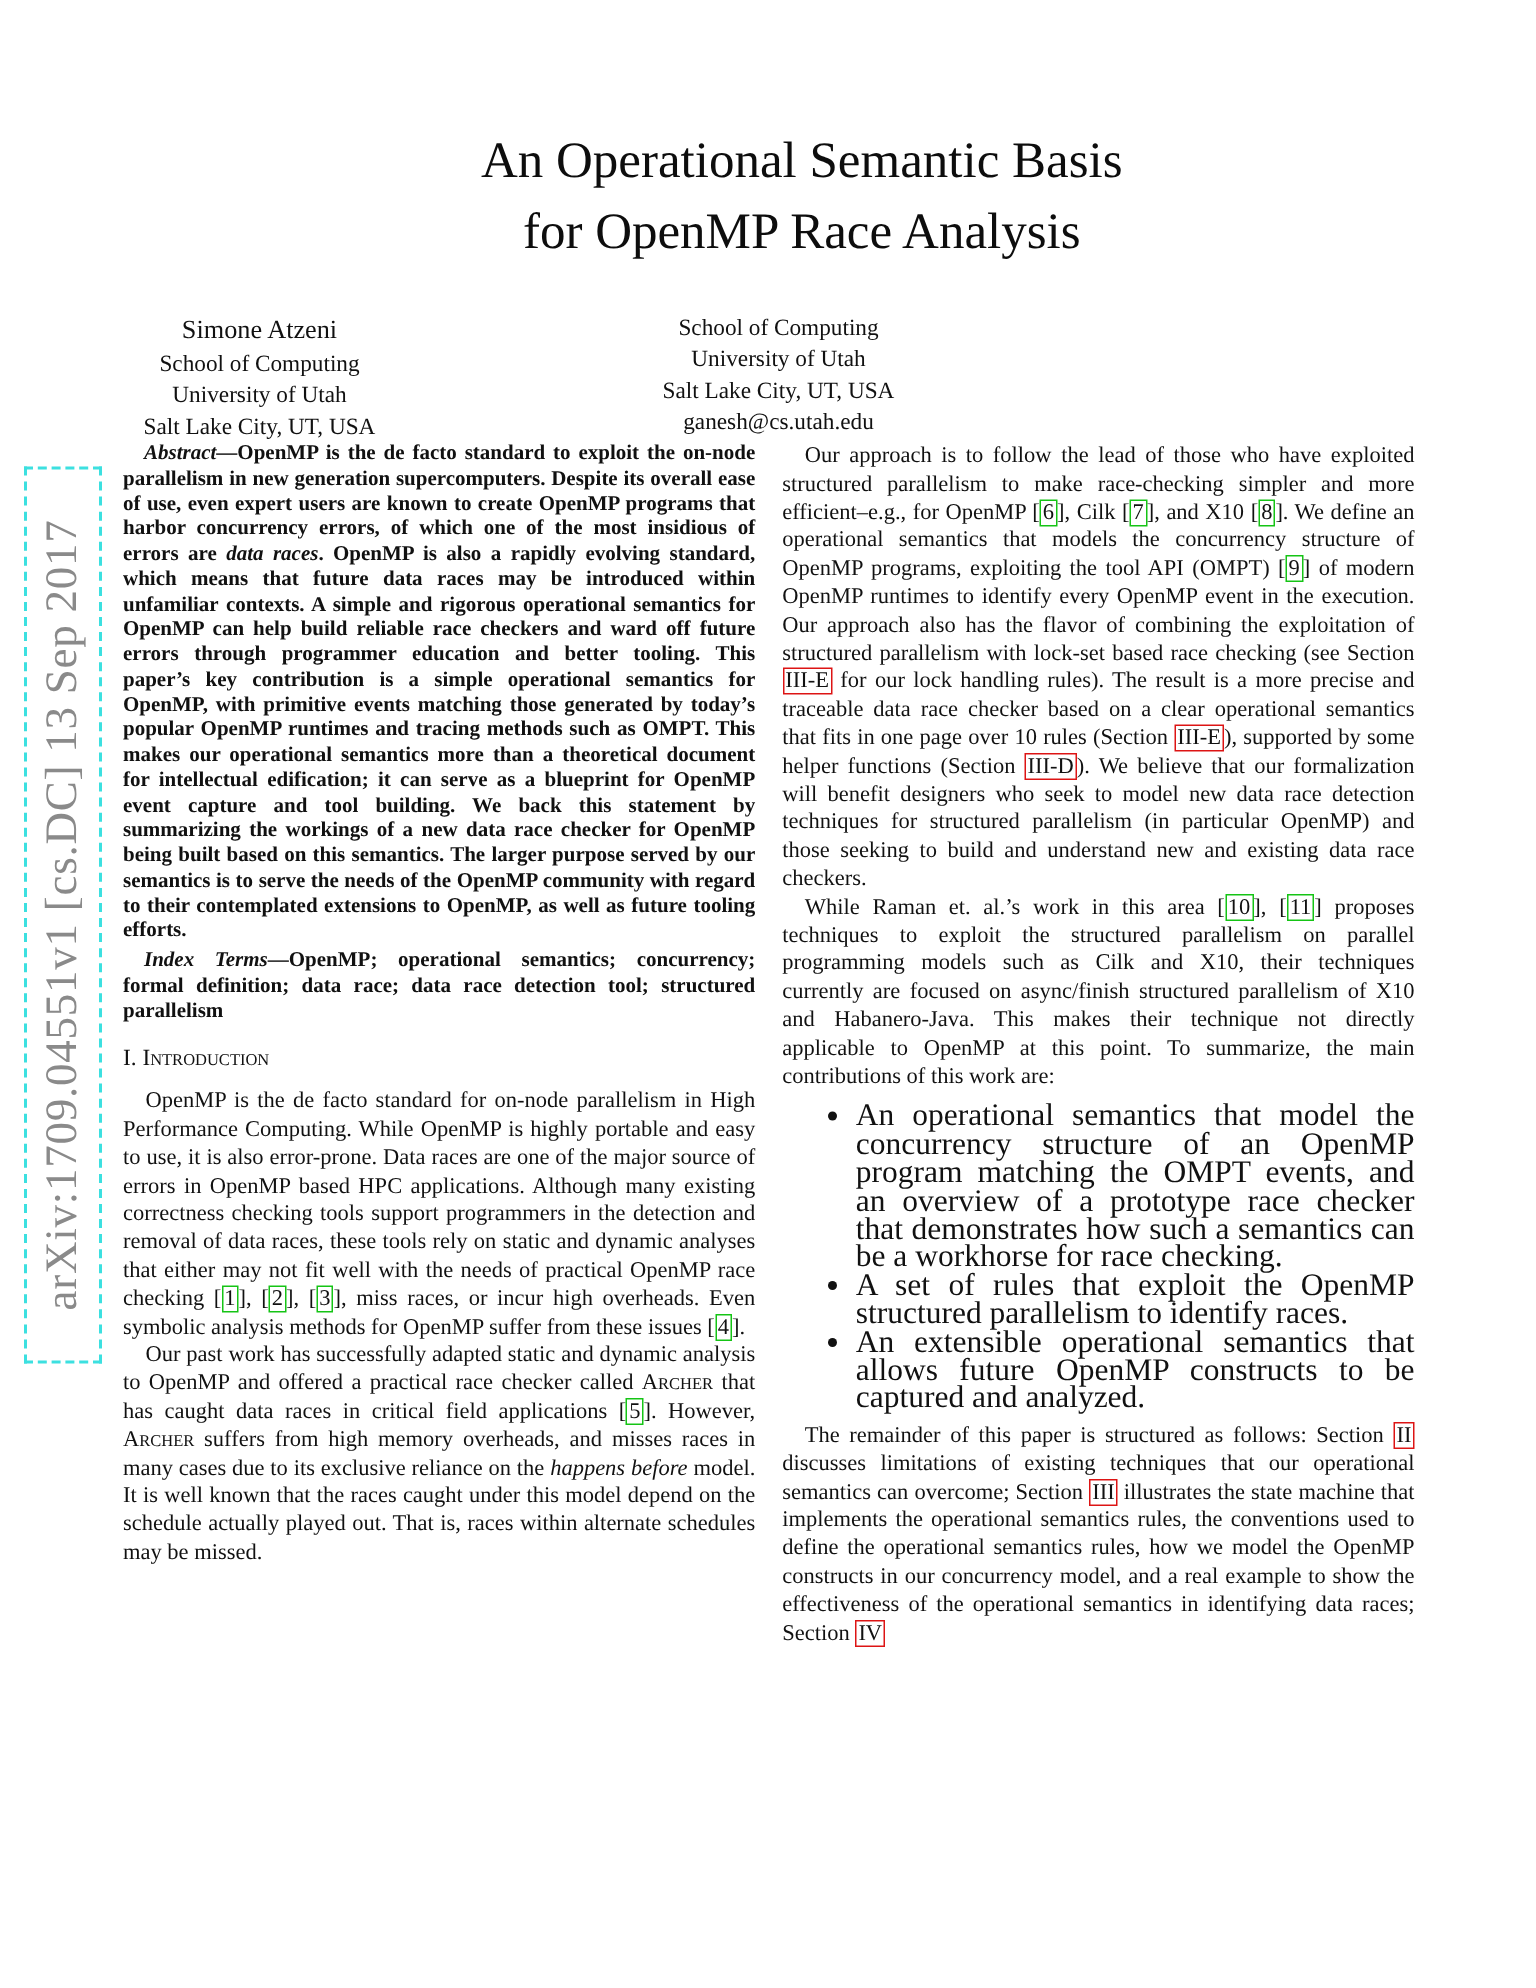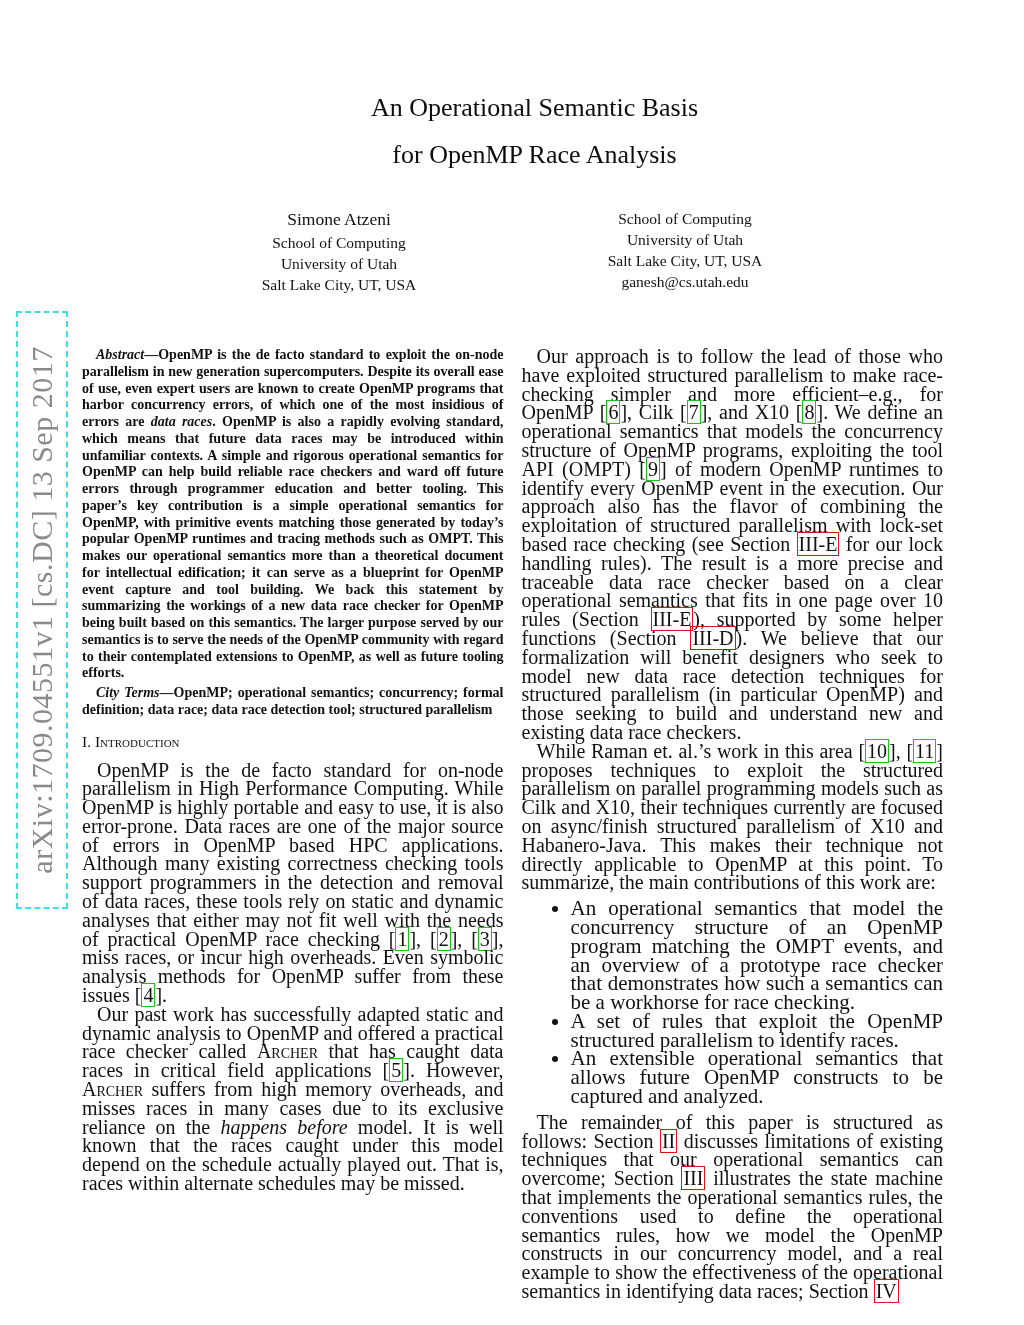--- a/index.html
+++ b/index.html
@@ -26,43 +26,41 @@
     white-space: nowrap;
     font-size: 30px;
     color: #8a8a8a;
     letter-spacing: 0.5px;
   }
 
   
   .title-block {
     padding-top: 84px;
     text-align: center;
-    font-size: 26px;
+    font-size: 34px;
     line-height: 47px;
     color: #0d0d0d;
     margin-left: 45px;
   }
   .authors {
     margin-top: 30px;
     display: flex;
-    justify-content: center;
   }
   .author {
     width: 346px;
     text-align: center;
   }
   .author .name { font-size: 17.5px; line-height: 22px; margin-bottom: 2px; }
   .author .affil, .author .email { font-size: 15.5px; line-height: 21px; }
 
   
   .columns {
     display: flex;
     gap: 18px;
     padding: 0 81px 0 82px;
-    margin-top: 52px;
   }
   .col { width: 423px; }
 
   p { margin: 0; }
 
   .abstract-par, .index-par {
     font-size: 14px;
     font-weight: bold;
     line-height: 16.75px;
     text-align: justify;
@@ -70,21 +68,21 @@
   }
   .index-par { margin-top: 3px; }
 
   .section-heading {
     margin: 14px 0 10px 0;
     text-align: left;
     font-size: 15.5px;
   }
 
   .body-par {
-    font-size: 20px;
+    font-size: 15px;
     line-height: 18.8px;
     text-align: justify;
     text-indent: 15px;
   }
 
   ul.contrib-list {
     margin: 7px 0 7px 0;
     padding-left: 49px;
     font-size: 21px;
     line-height: 18.8px;
@@ -137,21 +135,21 @@
       <div class="affil">University of Utah</div>
       <div class="affil">Salt Lake City, UT, USA</div>
       <div class="email">ganesh@cs.utah.edu</div>
     </div>
   </div>
 
   <div class="columns">
 
     <div class="col">
       <p class="abstract-par"><span class="s-bi">Abstract</span><span class="s-b">—OpenMP is the de facto standard to exploit the on-node parallelism in new generation supercomputers. Despite its overall ease of use, even expert users are known to create OpenMP programs that harbor concurrency errors, of which one of the most insidious of errors are </span><span class="s-bi">data races</span><span class="s-b">. OpenMP is also a rapidly evolving standard, which means that future data races may be introduced within unfamiliar contexts. A simple and rigorous operational semantics for OpenMP can help build reliable race checkers and ward off future errors through programmer education and better tooling. This paper’s key contribution is a simple operational semantics for OpenMP, with primitive events matching those generated by today’s popular OpenMP runtimes and tracing methods such as OMPT. This makes our operational semantics more than a theoretical document for intellectual edification; it can serve as a blueprint for OpenMP event capture and tool building. We back this statement by summarizing the workings of a new data race checker for OpenMP being built based on this semantics. The larger purpose served by our semantics is to serve the needs of the OpenMP community with regard to their contemplated extensions to OpenMP, as well as future tooling efforts.</span></p>
-      <p class="index-par"><span class="s-bi">City Terms</span><span class="s-b">—OpenMP; operational semantics; concurrency; formal definition; data race; data race detection tool; structured parallelism</span></p>
+      <p class="index-par"><span class="s-bi">Index Terms</span><span class="s-b">—OpenMP; operational semantics; concurrency; formal definition; data race; data race detection tool; structured parallelism</span></p>
 
       <div class="section-heading"><span class="s-t">I.  </span><span class="s-sc">Introduction</span></div>
 
       <p class="body-par"><span class="s-t">OpenMP is the de facto standard for on-node parallelism in High Performance Computing. While OpenMP is highly portable and easy to use, it is also error-prone. Data races are one of the major source of errors in OpenMP based HPC applications. Although many existing correctness checking tools support programmers in the detection and removal of data races, these tools rely on static and dynamic analyses that either may not fit well with the needs of practical OpenMP race checking [</span><span class="s-cite">1</span><span class="s-t">], [</span><span class="s-cite">2</span><span class="s-t">], [</span><span class="s-cite">3</span><span class="s-t">], miss races, or incur high overheads. Even symbolic analysis methods for OpenMP suffer from these issues [</span><span class="s-cite">4</span><span class="s-t">].</span></p>
       <p class="body-par"><span class="s-t">Our past work has successfully adapted static and dynamic analysis to OpenMP and offered a practical race checker called </span><span class="s-sc">Archer</span><span class="s-t"> that has caught data races in critical field applications [</span><span class="s-cite">5</span><span class="s-t">]. However, </span><span class="s-sc">Archer</span><span class="s-t"> suffers from high memory overheads, and misses races in many cases due to its exclusive reliance on the </span><span class="s-i">happens before</span><span class="s-t"> model. It is well known that the races caught under this model depend on the schedule actually played out. That is, races within alternate schedules may be missed.</span></p>
     </div>
 
     <div class="col">
       <p class="body-par"><span class="s-t">Our approach is to follow the lead of those who have exploited structured parallelism to make race-checking simpler and more efficient–e.g., for OpenMP [</span><span class="s-cite">6</span><span class="s-t">], Cilk [</span><span class="s-cite">7</span><span class="s-t">], and X10 [</span><span class="s-cite">8</span><span class="s-t">]. We define an operational semantics that models the concurrency structure of OpenMP programs, exploiting the tool API (OMPT) [</span><span class="s-cite">9</span><span class="s-t">] of modern OpenMP runtimes to identify every OpenMP event in the execution. Our approach also has the flavor of combining the exploitation of structured parallelism with lock-set based race checking (see Section </span><span class="s-secref">III-E</span><span class="s-t"> for our lock handling rules). The result is a more precise and traceable data race checker based on a clear operational semantics that fits in one page over 10 rules (Section </span><span class="s-secref">III-E</span><span class="s-t">), supported by some helper functions (Section </span><span class="s-secref">III-D</span><span class="s-t">). We believe that our formalization will benefit designers who seek to model new data race detection techniques for structured parallelism (in particular OpenMP) and those seeking to build and understand new and existing data race checkers.</span></p>
       <p class="body-par"><span class="s-t">While Raman et. al.’s work in this area [</span><span class="s-cite">10</span><span class="s-t">], [</span><span class="s-cite">11</span><span class="s-t">] proposes techniques to exploit the structured parallelism on parallel programming models such as Cilk and X10, their techniques currently are focused on async/finish structured parallelism of X10 and Habanero-Java. This makes their technique not directly applicable to OpenMP at this point. To summarize, the main contributions of this work are:</span></p>

